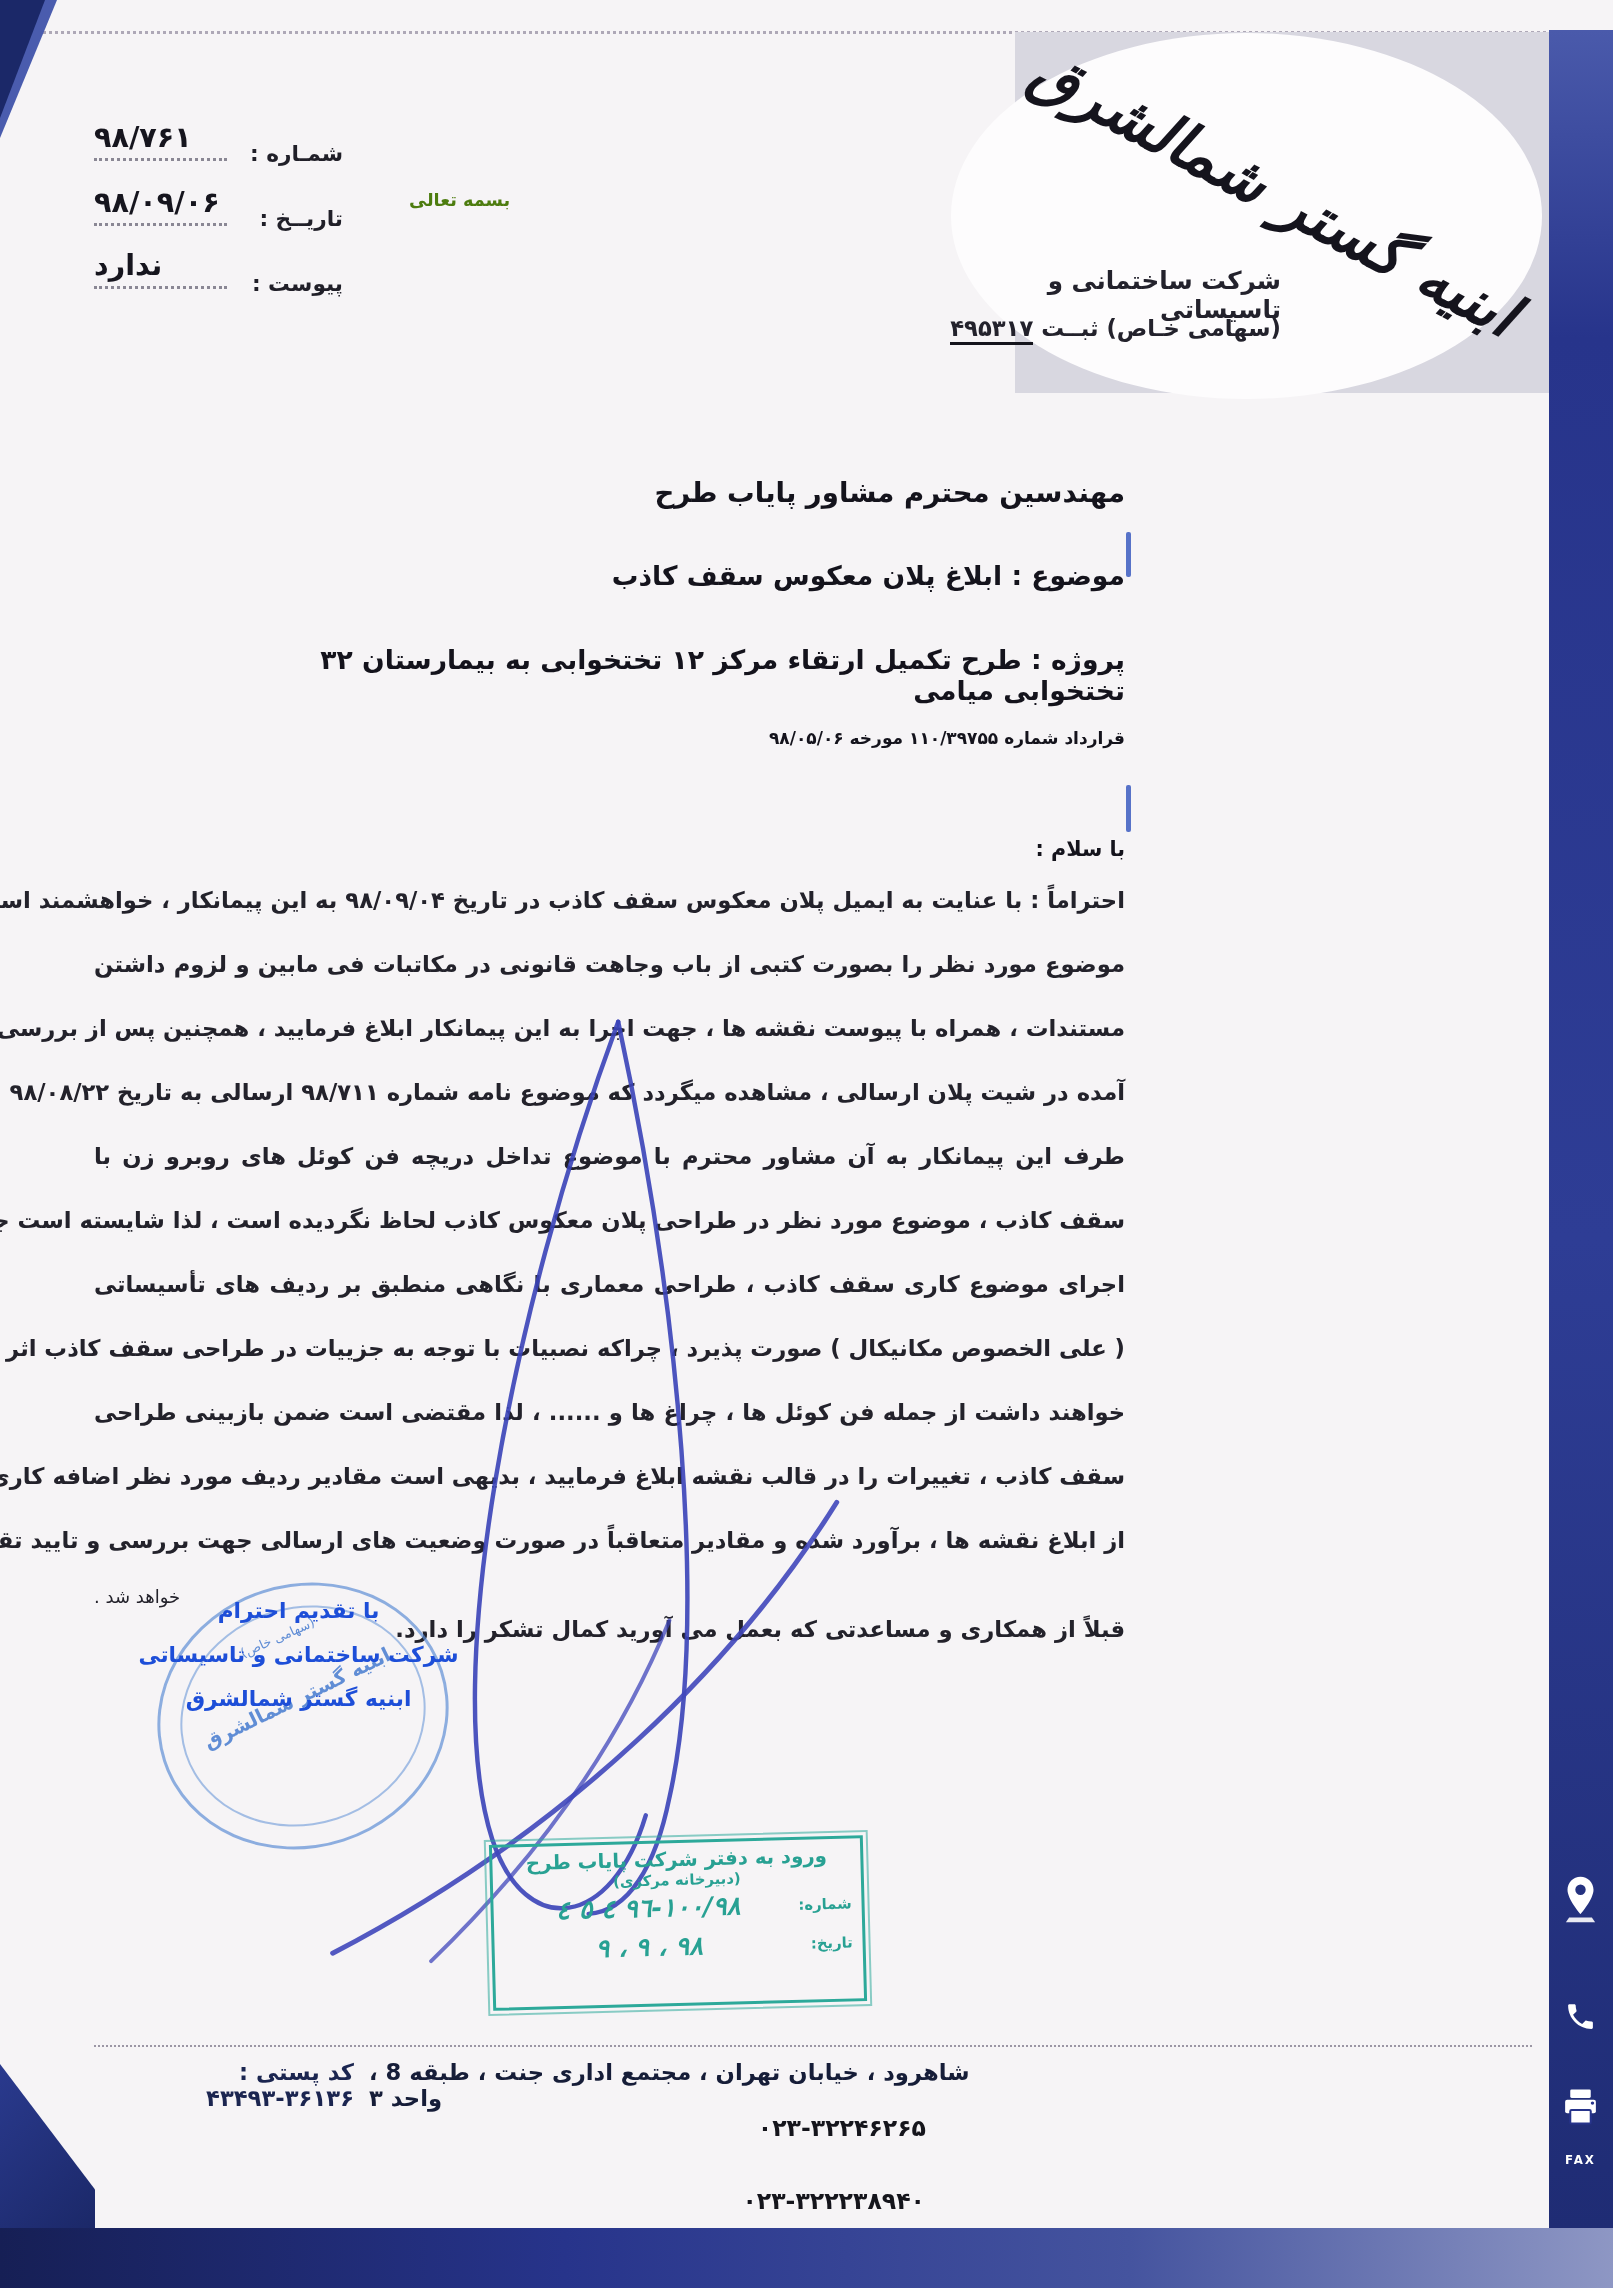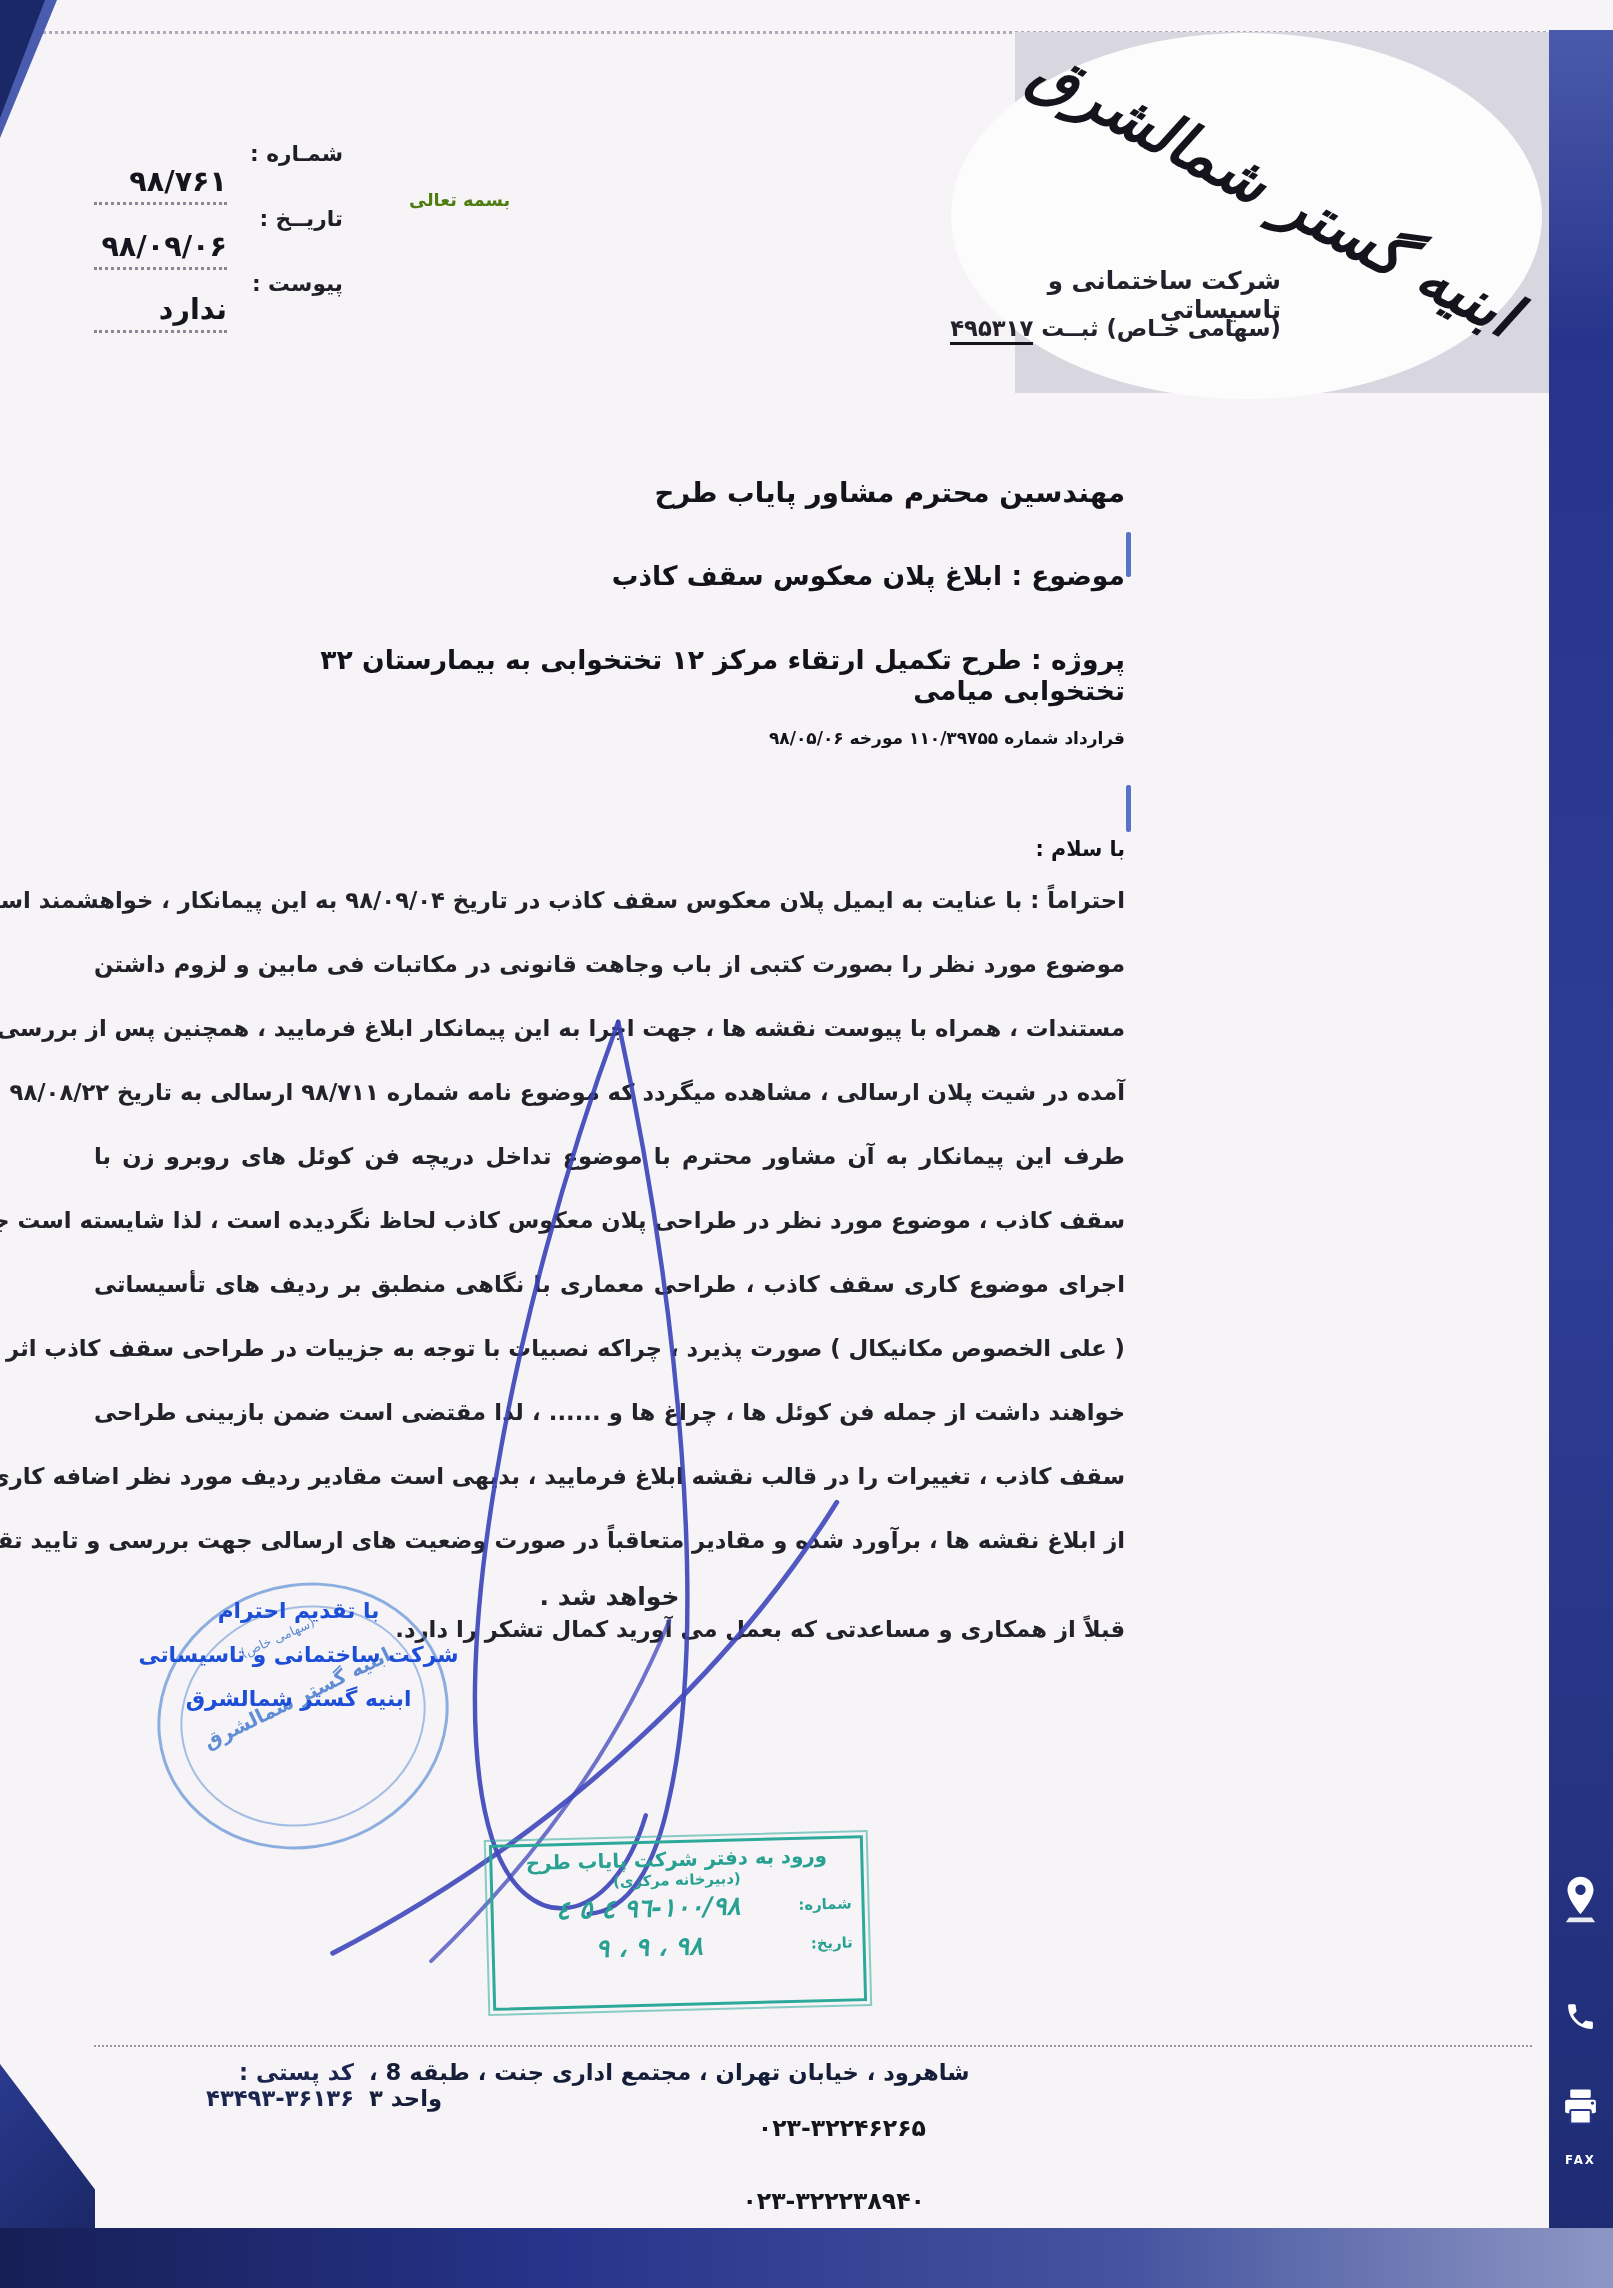--- a/index.html
+++ b/index.html
@@ -20,31 +20,31 @@
     background:linear-gradient(180deg,#4a5aab 0%,#27348b 14%,#2e3d95 55%,#1f2c74 100%);}
   .gray-corner{left:1015px;top:31.5px;width:534px;height:361px;background:#d8d7e0;}
   .logo-circle{left:951px;top:32.5px;width:591px;height:366px;background:#fdfcfd;border-radius:50%;}
   .logo-callig{left:1024px;top:54px;width:502px;height:276px;display:flex;align-items:center;justify-content:center;
     transform:rotate(28deg);font-size:61px;font-weight:bold;font-style:italic;color:#15141d;letter-spacing:-2px;white-space:nowrap;}
   .company-line{left:936px;top:266px;width:345px;text-align:right;font-size:24.6px;font-weight:bold;color:#23222c;}
   .reg-line{left:936px;top:315px;width:345px;text-align:right;font-size:22.7px;font-weight:bold;color:#23222c;}
   .reg-number{border-bottom:3px solid #14141c;padding-bottom:1px;}
   
   .fld-label{width:118px;text-align:right;font-size:21.7px;font-weight:bold;color:#201f28;}
-  .fld-value{width:133px;text-align:right;font-size:28.6px;font-weight:bold;color:#16151e;
-    border-bottom:3px dotted #8a8794;padding-bottom:3.9px;margin-top:44px;}
+  .fld-value{width:133px;text-align:left;font-size:28.6px;font-weight:bold;color:#16151e;
+    border-bottom:3px dotted #8a8794;padding-bottom:3.9px;}
   .basmala{left:409px;top:190px;font-size:17.7px;font-weight:bold;color:#4d7c0f;}
   
   .h-line{left:296px;width:829px;text-align:right;font-weight:bold;color:#14131c;}
   .blue-mark{left:1126px;width:4.9px;background:#3b5bbf;border-radius:2px;opacity:.85;}
   
   .body-wrap{left:94px;top:868px;width:1031px;}
   .body-line{height:64px;line-height:64px;font-size:22.7px;font-weight:bold;color:#23222b;
     text-align:justify;text-align-last:justify;white-space:nowrap;}
-  .body-end{height:49px;line-height:49px;font-size:25px;font-weight:bold;color:#23222b;text-align:center;}
+  .body-end{height:49px;line-height:49px;font-size:18px;font-weight:normal;color:#23222b;text-align:left;}
   .closing{left:296px;top:1616px;width:829px;text-align:right;font-size:22.7px;font-weight:bold;color:#23222b;}
   
   .round-stamp{left:156px;top:1584px;width:288px;height:258px;border:3px solid rgba(95,143,214,.7);
     border-radius:50%;transform:rotate(-18deg);color:rgba(80,130,210,.9);}
   .round-stamp .inner{position:absolute;left:19.7px;top:19.7px;right:19.7px;bottom:19.7px;
     border:2px solid rgba(95,143,214,.55);border-radius:50%;}
   .round-stamp .c-text{position:absolute;left:0;right:0;top:99px;text-align:center;
     font-size:19.7px;font-weight:bold;transform:rotate(-8deg);}
   .round-stamp .s-text{position:absolute;left:0;right:0;top:39px;text-align:center;font-size:12.8px;transform:rotate(-6deg);}
   .sig-block{left:136px;top:1589px;width:325px;text-align:center;font-weight:bold;color:#1d4ed8;z-index:4;}

